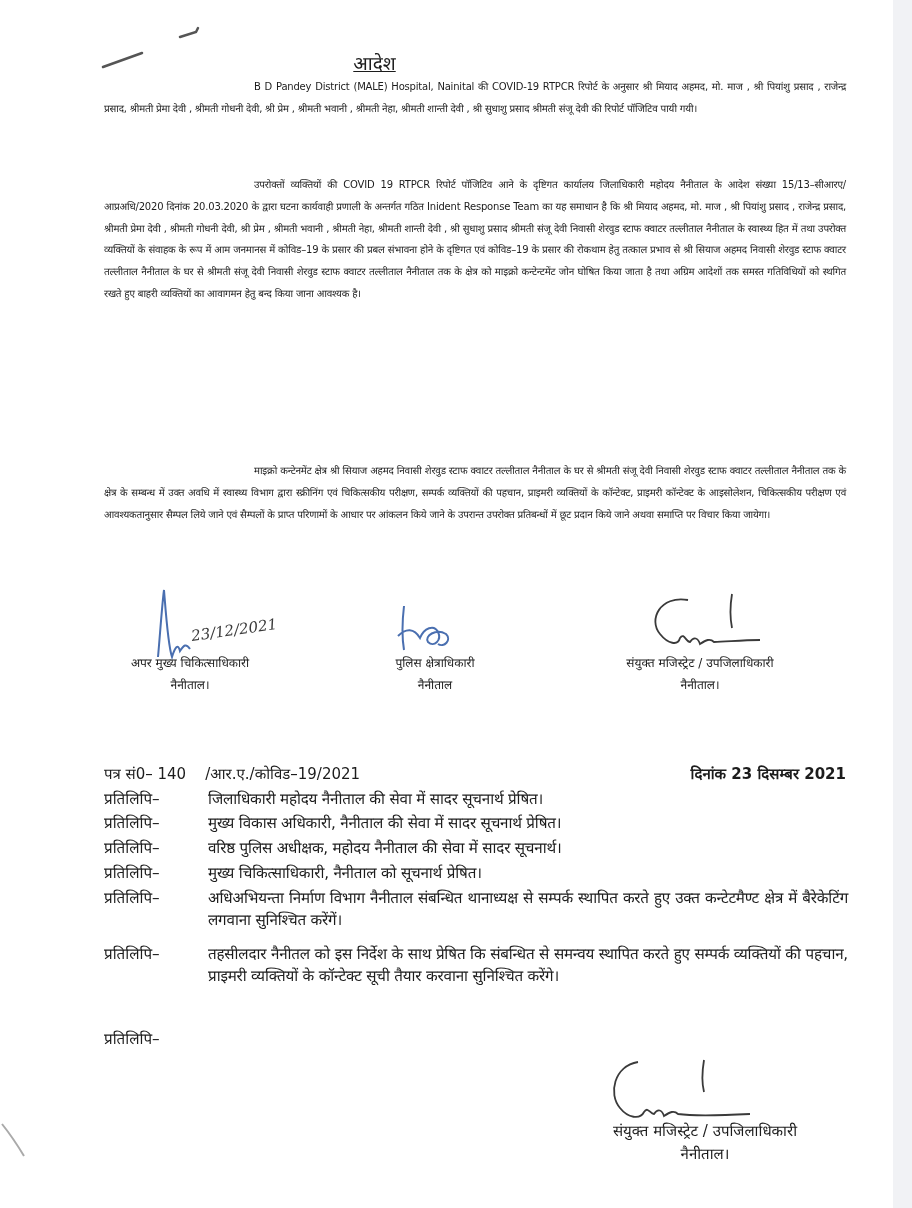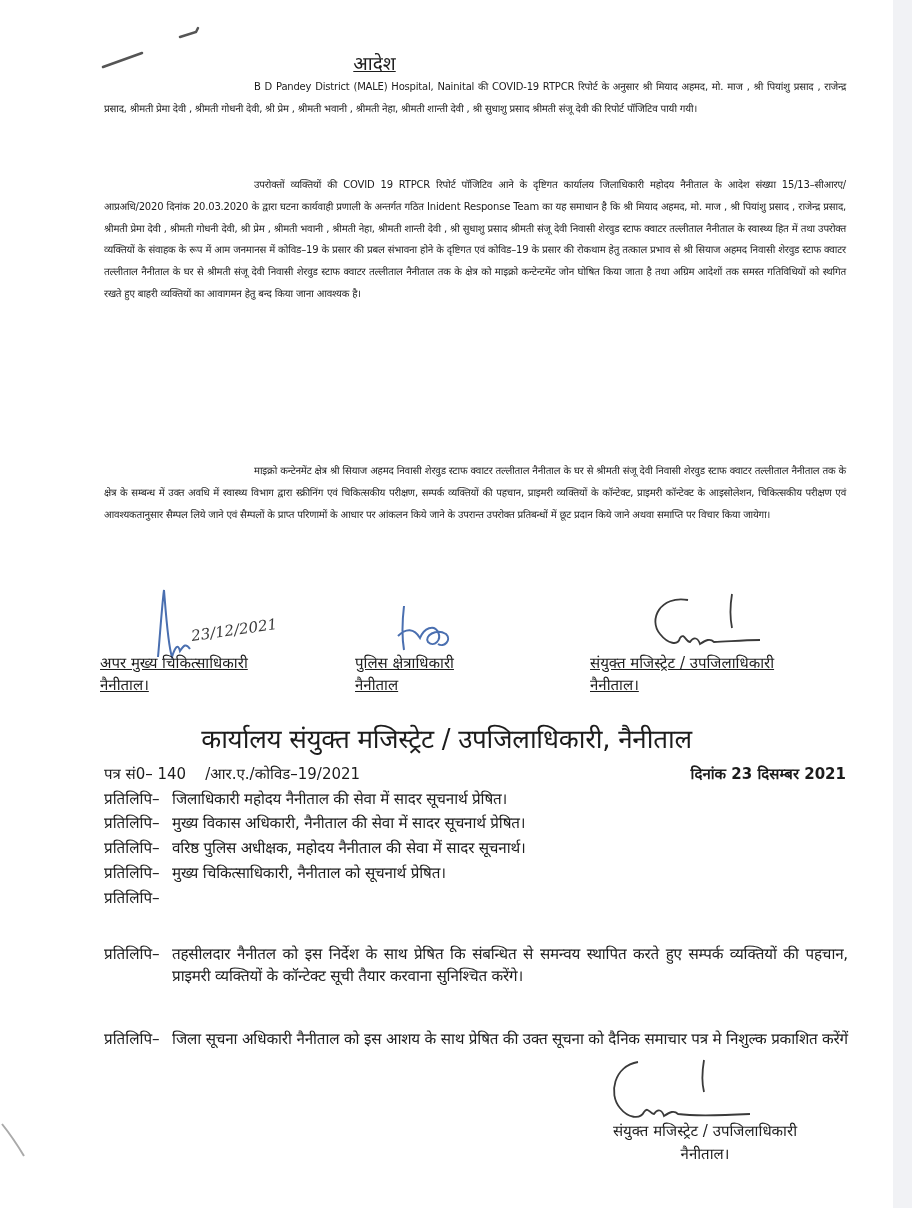--- a/index.html
+++ b/index.html
@@ -21,37 +21,37 @@
     .hdr-title {
       position: absolute; left: 0; width: 749px; top: 50px;
       text-align: center; font-size: 19px; text-decoration: underline;
     }
     .p {
       position: absolute; left: 104px; width: 742px;
       font-size: 10px; line-height: 21.8px; text-align: justify;
       letter-spacing: -0.2px;
     }
     .p .indent { display: inline-block; width: 150px; }
-    .sig-block { position: absolute; font-size: 15px; line-height: 22px; text-decoration: underline; }
+    .sig-block { position: absolute; text-align: center; font-size: 12px; line-height: 22px; }
     .sig-block .role { white-space: nowrap; }
     .sig-ink { position: absolute; }
     .office-title {
       position: absolute; left: 0; width: 893px; top: 720px; text-align: center;
       font-size: 26px; letter-spacing: -0.3px;
     }
     .ref-line {
       position: absolute; top: 763px; left: 104px; width: 742px; font-size: 15px;
     }
     .ref-line .date { position: absolute; right: 0; top: 0; font-weight: bold; }
     .ref-line .ref-num { position: absolute; left: 0; top: 0; white-space: pre; }
     .cc {
       position: absolute; left: 104px; width: 744px; font-size: 15.2px; line-height: 22px;
     }
     .cc .cc-label { position: absolute; left: 0; top: 0; width: 105px; }
-    .cc .cc-text { margin-left: 68px; text-align: justify; letter-spacing: -0.2px; }
+    .cc .cc-text { margin-left: 104px; text-align: justify; letter-spacing: -0.2px; }
     .final-sig { position: absolute; left: 560px; top: 1120px; width: 290px; text-align: center; font-size: 15px; line-height: 23px; }
   </style>
 </head>
 <body>
 
 <div class="page">
 
   <svg class="pen-mark" style="left:100px;top:25px;" width="110" height="45" viewBox="0 0 110 45">
     <path d="M3 42 L42 28" stroke="#555" stroke-width="2.5" fill="none" stroke-linecap="round"></path>
     <path d="M80 12 L96 7 L98 3" stroke="#555" stroke-width="2.5" fill="none" stroke-linecap="round"></path>
@@ -90,21 +90,20 @@
 
   <svg class="sig-ink" style="left:640px;top:590px;" width="150" height="70" viewBox="0 0 150 70">
     <path d="M48 10 C20 5 8 30 20 44 C28 54 38 56 40 48 C44 42 46 52 50 52 C54 46 58 48 60 54 C66 50 70 48 74 52 C86 52 100 50 120 50" stroke="#3a3a3a" stroke-width="1.8" fill="none"></path>
     <path d="M92 4 C90 16 90 28 92 38" stroke="#3a3a3a" stroke-width="1.8" fill="none"></path>
   </svg>
   <div class="sig-block" style="left:590px;top:652px;width:220px;">
     <div class="role">संयुक्त मजिस्ट्रेट / उपजिलाधिकारी</div>
     <div>नैनीताल।</div>
   </div>
 
-  <div class="office-title">कार्यालय संयुक्त मजिस्ट्रेट / उपजिलाधिकारी, नैनीताल</div>
 
   <div class="ref-line">
     <span class="ref-num">पत्र सं0– 140    /आर.ए./कोविड–19/2021</span>
     <span class="date">दिनांक  23  दिसम्बर 2021</span>
   </div>
 
   <div class="cc" style="top:788px;">
     <span class="cc-label">प्रतिलिपि–</span>
     <div class="cc-text">जिलाधिकारी महोदय नैनीताल की सेवा में सादर सूचनार्थ प्रेषित।</div>
   </div>
@@ -115,28 +114,28 @@
   <div class="cc" style="top:837px;">
     <span class="cc-label">प्रतिलिपि–</span>
     <div class="cc-text">वरिष्ठ पुलिस अधीक्षक, महोदय नैनीताल की सेवा में सादर सूचनार्थ।</div>
   </div>
   <div class="cc" style="top:862px;">
     <span class="cc-label">प्रतिलिपि–</span>
     <div class="cc-text">मुख्य चिकित्साधिकारी, नैनीताल को सूचनार्थ प्रेषित।</div>
   </div>
   <div class="cc" style="top:887px;">
     <span class="cc-label">प्रतिलिपि–</span>
+    <div class="cc-text">अधिअभियन्ता निर्माण विभाग नैनीताल संबन्धित थानाध्यक्ष से सम्पर्क स्थापित करते हुए उक्त कन्टेटमैण्ट क्षेत्र में बैरेकेटिंग लगवाना सुनिश्चित करेंगें।</div>
   </div>
   <div class="cc" style="top:943px;">
     <span class="cc-label">प्रतिलिपि–</span>
     <div class="cc-text">तहसीलदार नैनीतल को इस निर्देश के साथ प्रेषित कि संबन्धित से समन्वय स्थापित करते हुए सम्पर्क व्यक्तियों की पहचान, प्राइमरी व्यक्तियों के कॉन्टेक्ट सूची तैयार करवाना सुनिश्चित करेंगे।</div>
   </div>
   <div class="cc" style="top:1028px;">
     <span class="cc-label">प्रतिलिपि–</span>
-    <div class="cc-text">जिला सूचना अधिकारी नैनीताल को इस आशय के साथ प्रेषित की उक्त सूचना को दैनिक समाचार पत्र मे निशुल्क प्रकाशित करेंगें</div>
   </div>
 
   <svg class="sig-ink" style="left:600px;top:1058px;" width="170" height="70" viewBox="0 0 170 70">
     <path d="M38 4 C14 8 8 36 20 50 C28 60 40 62 44 54 C48 48 50 56 54 56 C58 50 62 52 64 58 C70 54 74 52 78 56 C92 58 110 58 150 56" stroke="#3a3a3a" stroke-width="1.8" fill="none"></path>
     <path d="M104 2 C102 14 102 26 104 34" stroke="#3a3a3a" stroke-width="1.8" fill="none"></path>
   </svg>
   <div class="final-sig">
     <div>संयुक्त मजिस्ट्रेट / उपजिलाधिकारी</div>
     <div>नैनीताल।</div>
   </div>

